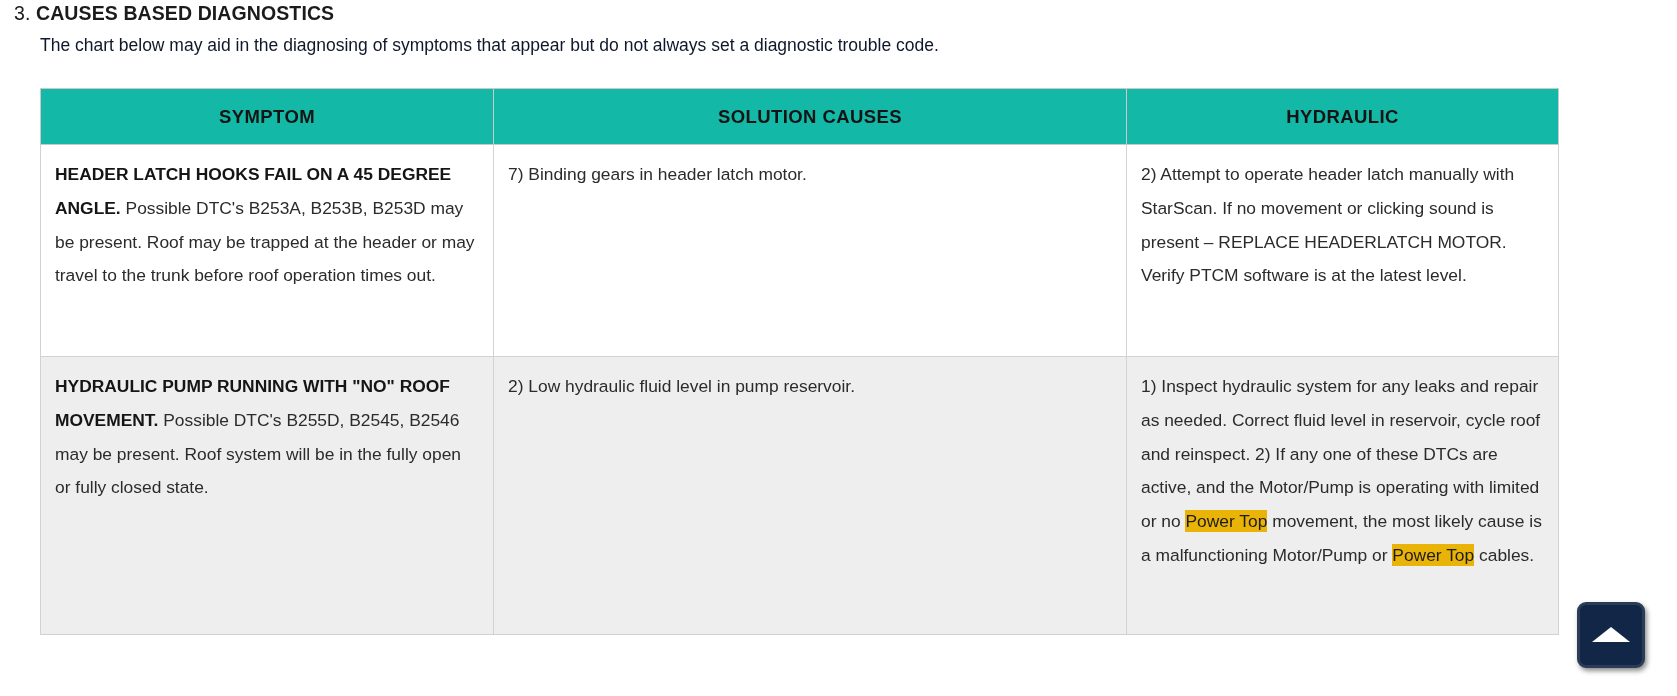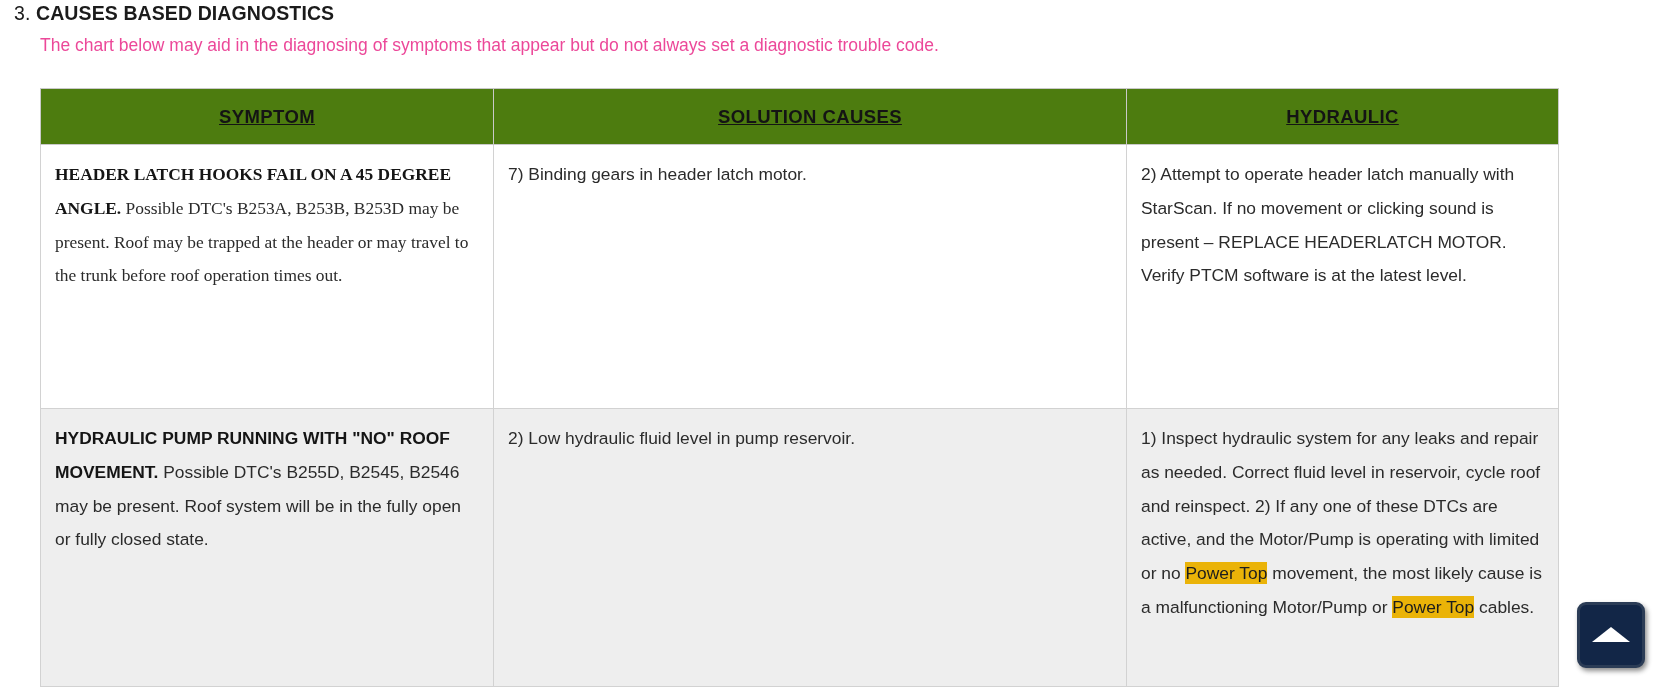--- a/index.html
+++ b/index.html
@@ -32,21 +32,21 @@
   .section-heading .num {
     font-weight: 400;
   }
 
   .section-intro {
     position: absolute;
     left: 40px;
     top: 35px;
     font-size: 17.5px;
     font-weight: 400;
-    color: #ec4899;
+    color: #0f172a;
     white-space: nowrap;
     text-align: right;
   }
 
   
   .diag-table-wrap {
     position: absolute;
     left: 40px;
     top: 88px;
     width: 1518px;
@@ -55,52 +55,51 @@
     border-collapse: collapse;
     width: 1518px;
     table-layout: fixed;
     border: 1px solid #c9c9c9;
   }
   table.diag-table col.c-symptom  { width: 453px; }
   table.diag-table col.c-causes   { width: 633px; }
   table.diag-table col.c-solution { width: 432px; }
 
   table.diag-table thead th {
-    background: #4d7c0f;
+    background: #14b8a6;
     border: 1px solid #c9c9c9;
     height: 56px;
     font-size: 18.5px;
     font-weight: 600;
     letter-spacing: 0.4px;
     color: #141414;
     text-align: center;
     vertical-align: middle;
     padding: 0 8px;
-    text-decoration: underline;
   }
 
   table.diag-table tbody td {
     border: 1px solid #d2d2d2;
     vertical-align: top;
     padding: 13px 14px 14px 14px;
     font-size: 17.4px;
     line-height: 33.8px;
     color: #2b2b2b;
   }
   table.diag-table tbody tr.row-odd td  { background: #ffffff; }
   table.diag-table tbody tr.row-even td { background: #eeeeee; }
 
   td.cell-symptom { padding-left: 13px; }
   td.cell-causes  { padding-left: 16px; }
   td.cell-solution{ padding-left: 13px; }
 
   .strong { font-weight: 700; color: #151515; }
   .hl { background: #eab308; color: #1d1d1d; padding: 1px 0; }
 
-  .r1-symptom-cell { height: 264px; font-family: Liberation Serif, serif; }
+  .r1-symptom-cell { height: 212px; }
   .r2-symptom-cell { height: 278px; }
 
   
   .scroll-top-btn {
     position: absolute;
     left: 1577px;
     top: 602px;
     width: 68px;
     height: 66px;
     background: #122647;

